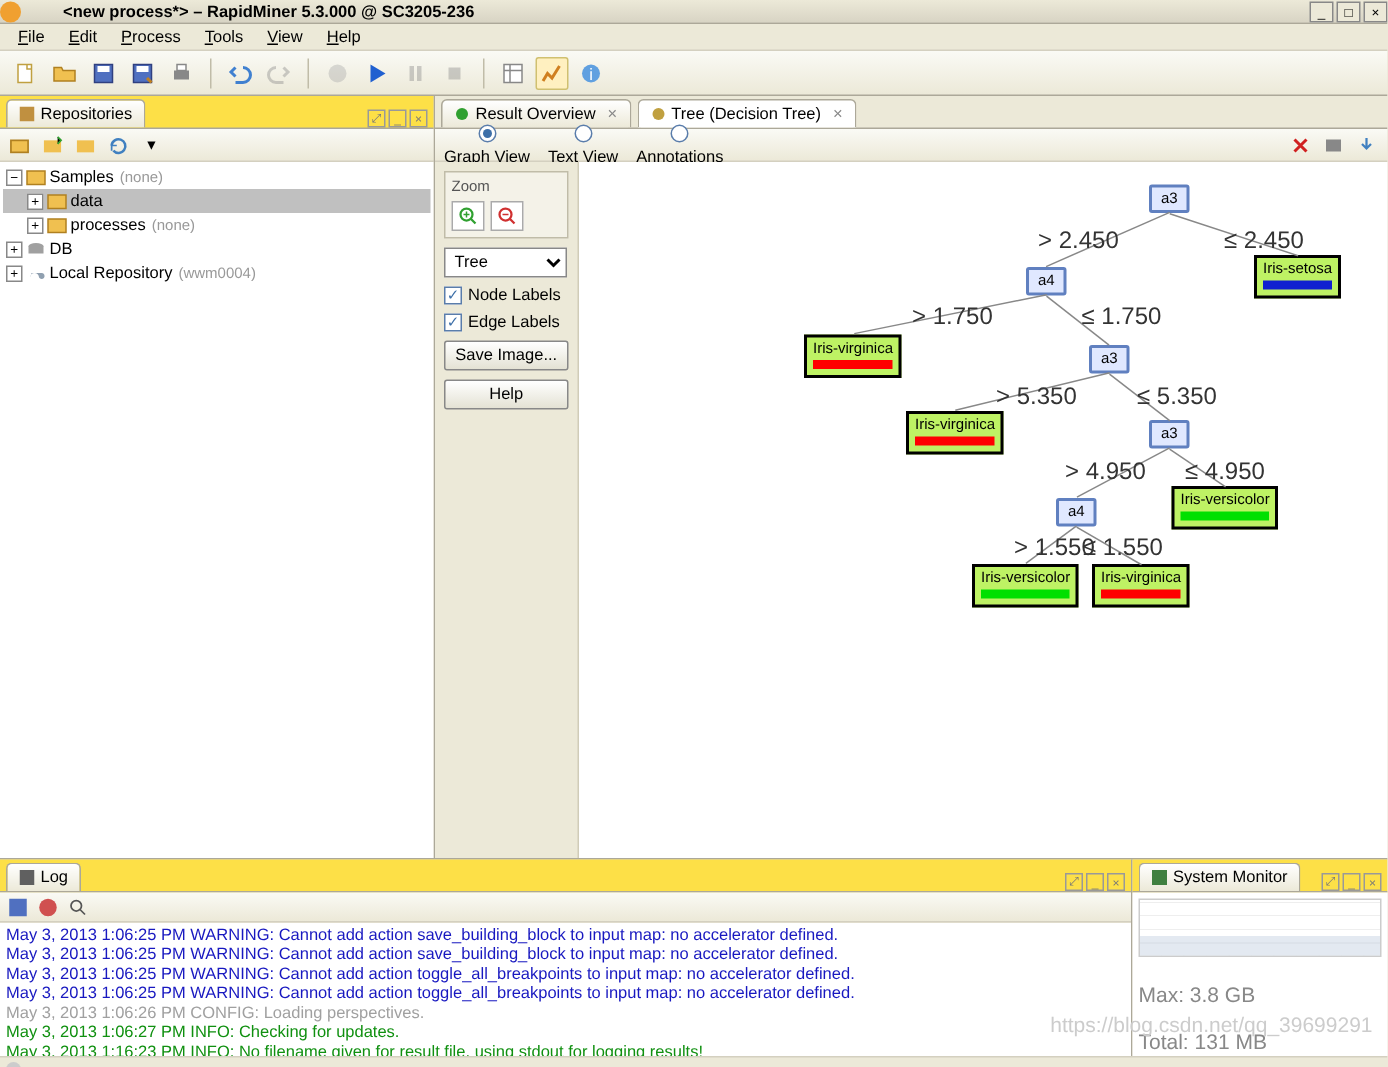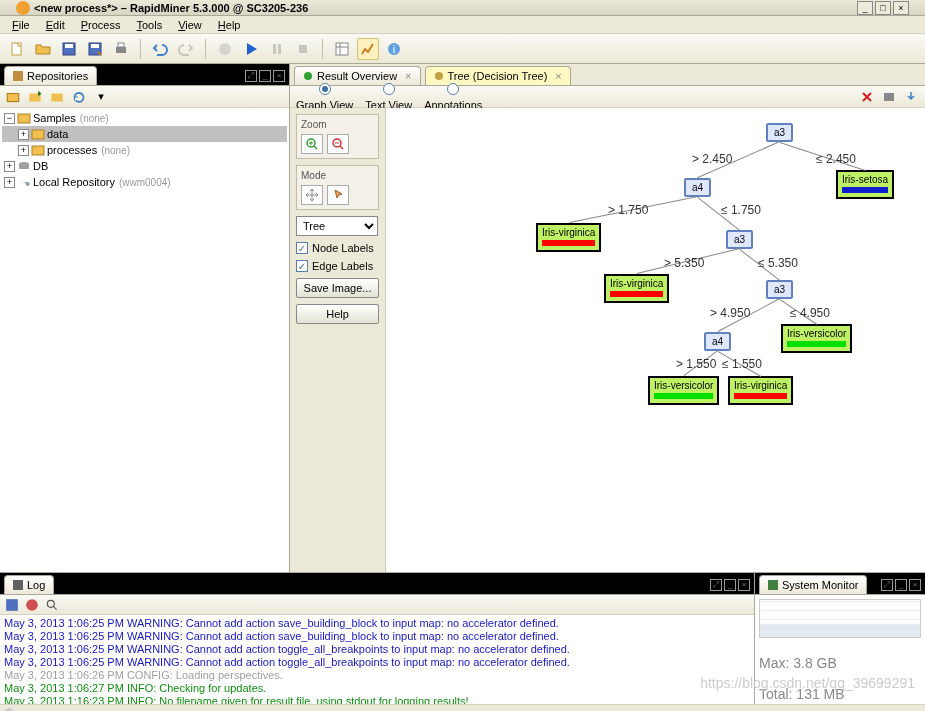--- a/index.html
+++ b/index.html
@@ -1,19 +1,19 @@
 <!DOCTYPE html>
 <html><head>
 <meta charset="utf-8">
 <style>
 * { margin: 0; padding: 0; box-sizing: border-box; font-family: Tahoma, Arial, sans-serif; font-size: 11px; }
 body { background: #ece9d8; width: 925px; height: 711px; overflow: hidden; position: relative; }
 
 
-.titlebar { height: 16px; background: linear-gradient(#ece9d8,#d8d4c4); display: flex; align-items: center; padding: 0 16px; border-bottom: 1px solid #aca899; }
+.titlebar { height: 16px; background: linear-gradient(#ece9d8,#d8d4c4); display: flex; align-items: center; padding: 0 0; border-bottom: 1px solid #aca899; gap: 24px; }
 .titlebar .icon { width: 14px; height: 14px; background: #f0a030; border-radius: 50%; margin-right: 4px; }
 .titlebar .title { flex: 1; font-weight: bold; font-size: 11px; }
 .titlebar .winbtns { display: flex; gap: 2px; }
 .winbtn { width: 16px; height: 14px; background: #ece9d8; border: 1px solid #888; display: flex; align-items: center; justify-content: center; cursor: pointer; font-size: 9px; }
 
 
 .menubar { height: 18px; background: #ece9d8; display: flex; align-items: center; padding: 0 4px; border-bottom: 1px solid #d4d0c0; }
 .menuitem { padding: 16px 8px; cursor: pointer; }
 .menuitem u { text-decoration: underline; }
 
@@ -22,21 +22,21 @@
 .tbbtn { width: 22px; height: 22px; display: flex; align-items: center; justify-content: center; cursor: pointer; border: 1px solid transparent; border-radius: 2px; }
 .tbsep { width: 1px; height: 20px; background: #c0bca8; margin: 0 4px; }
 .tbbtn svg { width: 16px; height: 16px; }
 
 
 .main { display: flex; height: 508px; }
 .leftpanel { width: 290px; display: flex; flex-direction: column; border-right: 1px solid #aca899; }
 .rightpanel { flex: 1; display: flex; flex-direction: column; }
 
 
-.paneltabs { height: 22px; background: #000000; display: flex; align-items: center; padding: 2px 4px 0 4px; gap: 0; border-bottom: 1px solid #aca899; }
+.paneltabs { height: 22px; background: #fde047; display: flex; align-items: flex-end; padding: 2px 4px 0 4px; gap: 0; border-bottom: 1px solid #aca899; }
 .paneltab { height: 19px; padding: 2px 8px; background: linear-gradient(#fff,#ece9d8); border: 1px solid #aca899; border-bottom: none; border-radius: 4px 4px 0 0; display: flex; align-items: center; gap: 4px; cursor: pointer; font-size: 10px; }
 .paneltab .x { color: #888; cursor: pointer; margin-left: 4px; }
 .paneltab .ticon { width: 10px; height: 10px; }
 .pctl { margin-left: auto; display: flex; gap: 2px; }
 .pctl .sq { width: 12px; height: 12px; border: 1px solid #999; cursor: pointer; display:flex;align-items:center;justify-content:center;font-size:8px;color:#777; }
 
 
 .repotb { height: 22px; background: linear-gradient(#fafaf5,#ece9d8); border-bottom: 1px solid #d4d0c0; display: flex; align-items: center; padding: 0 4px; gap: 4px; }
 .repotb .tbbtn { width: 18px; height: 18px; }
 
@@ -70,21 +70,21 @@
 .gsel { width: 82px; height: 20px; border: 1px solid #888; background: #fff; font-size: 11px; padding: 1px 2px; }
 .chk { display: flex; align-items: center; gap: 4px; font-size: 11px; cursor: pointer; }
 .chk .cb { width: 12px; height: 12px; border: 1px solid #5a7dab; background: #fff; display: flex; align-items: center; justify-content: center; color: #3d6fa8; font-size: 10px; }
 .btn { height: 20px; border: 1px solid #888; background: linear-gradient(#fff,#e4e2d4); font-size: 11px; cursor: pointer; border-radius: 2px; }
 
 .canvas { flex: 1; position: relative; background: #fff; }
 .node { position: absolute; border: 2px solid; padding: 2px 6px; font-size: 10px; background: #f4f4ff; text-align: center; min-width: 24px; }
 .node.inner { border-color: #6080c0; background: #e0e8ff; border-radius: 2px; }
 .node.leaf { border-color: #000; background: #bef264; padding: 2px 4px 4px 4px; }
 .node.leaf .bar { height: 6px; margin-top: 2px; }
-.elabel { position: absolute; font-size: 12px; color: #333; }
+.elabel { position: absolute; font-size: 16px; color: #333; }
 .edge { position: absolute; background: #888; transform-origin: 0 0; height: 1px; }
 
 
 .bottom { display: flex; height: 132px; border-top: 1px solid #aca899; }
 .logpanel { flex: 1; display: flex; flex-direction: column; border-right: 1px solid #aca899; }
 .monpanel { width: 170px; display: flex; flex-direction: column; }
 .logtb { height: 20px; background: linear-gradient(#fafaf5,#ece9d8); border-bottom: 1px solid #d4d0c0; display: flex; align-items: center; padding: 0 4px; gap: 4px; }
 .logbody { flex: 1; background: #fff; overflow: auto; padding: 2px 4px; font-size: 10px; line-height: 13px; }
 .logline { white-space: nowrap; }
 .monbody { flex: 1; background: #fff; padding: 4px; display: flex; flex-direction: column; }
@@ -289,21 +289,21 @@
 
   <div class="rightpanel">
     <div class="subtabs">
       <div class="paneltab">
         <svg class="ticon" viewBox="0 0 10 10">
             <circle cx="5" cy="5" r="4" fill="#30a030"></circle>
           </svg>
         <span>Result Overview</span>
         <span class="x">×</span>
       </div>
-      <div class="paneltab" style="background:#fef9c3">
+      <div class="paneltab" style="background:#ffffff">
         <svg class="ticon" viewBox="0 0 10 10">
             <circle cx="5" cy="5" r="4" fill="#c0a040"></circle>
           </svg>
         <span>Tree (Decision Tree)</span>
         <span class="x">×</span>
       </div>
     </div>
     <div class="viewopts">
       <div class="radio sel">
           <div class="r"></div>
@@ -345,35 +345,20 @@
                   <circle cx="6" cy="6" r="4" fill="none" stroke="#30a030" stroke-width="1.5"></circle>
                   <path d="M9 9l3 3" stroke="#30a030" stroke-width="1.5"></path>
                   <path d="M6 4v4M4 6h4" stroke="#30a030"></path>
                 </svg>
               </div>
             <div class="ib">
                 <svg width="14" height="14" viewBox="0 0 14 14">
                   <circle cx="6" cy="6" r="4" fill="none" stroke="#d03030" stroke-width="1.5"></circle>
                   <path d="M9 9l3 3" stroke="#d03030" stroke-width="1.5"></path>
                   <path d="M4 6h4" stroke="#d03030"></path>
-                </svg>
-              </div>
-          </div>
-        </div>
-        <div class="gsbox">
-          <div class="hdr">Mode</div>
-          <div class="row">
-            <div class="ib">
-                <svg width="14" height="14" viewBox="0 0 14 14">
-                  <path d="M7 1v12M1 7h12M7 1l-2 2M7 1l2 2M7 13l-2-2M7 13l2-2M1 7l2-2M1 7l2 2M13 7l-2-2M13 7l-2 2" stroke="#888" fill="none"></path>
-                </svg>
-              </div>
-            <div class="ib">
-                <svg width="14" height="14" viewBox="0 0 14 14">
-                  <path d="M4 2l2 8 2-3 3-1z" fill="#e0a060" stroke="#a06020"></path>
                 </svg>
               </div>
           </div>
         </div>
         <select class="gsel"><option>Tree</option></select>
         <div class="chk">
             <div class="cb">✓</div>
             <span>Node Labels</span>
           </div>
         <div class="chk">

